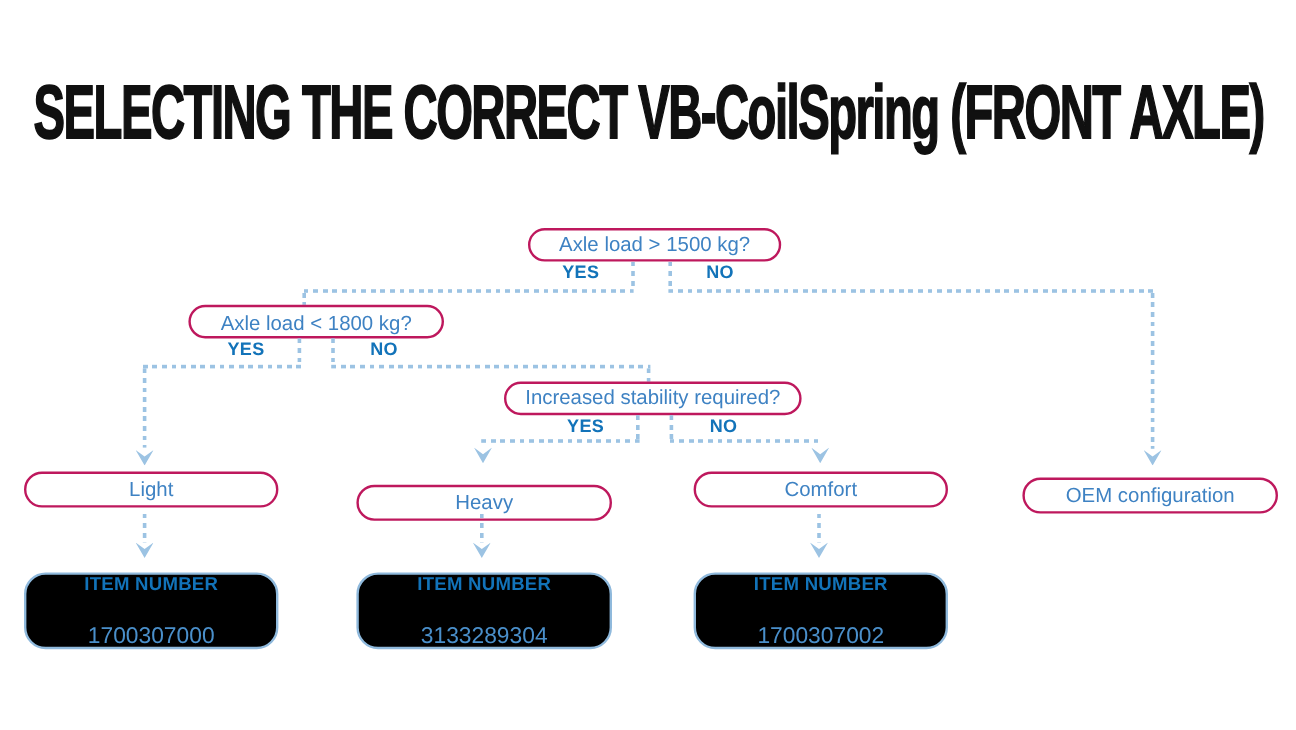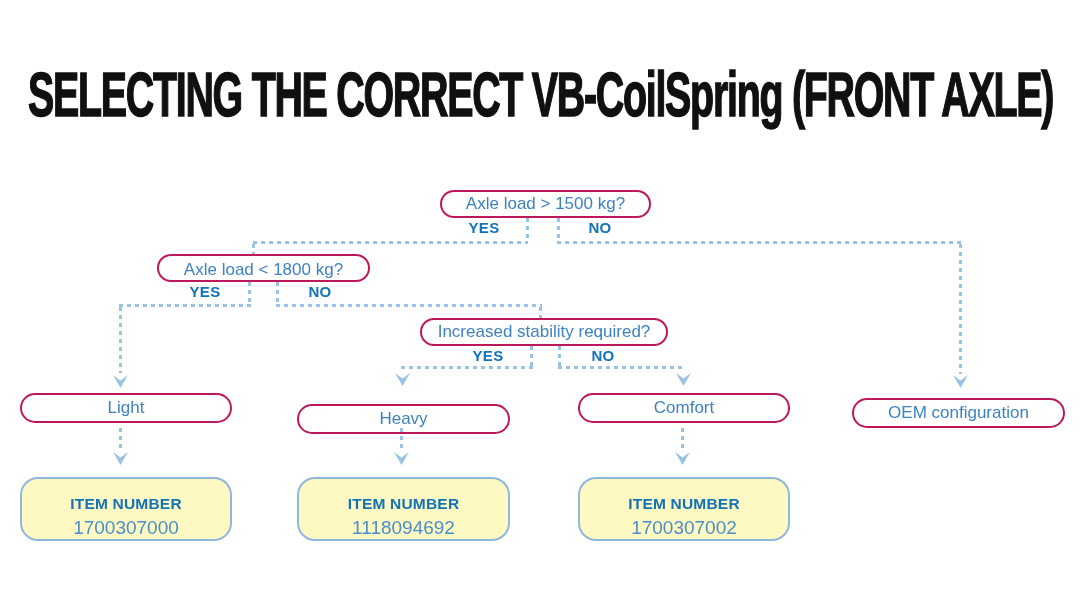--- a/index.html
+++ b/index.html
@@ -14,23 +14,23 @@
   }
 
   .pill{
     position:absolute;box-sizing:border-box;background:#fff;
     border:2px solid #be185d;border-radius:15px;
     display:flex;align-items:center;justify-content:center;
     color:#3E82C3;font-size:17px;
   }
   .qbox{border-radius:14px;}
   .itembox{
-    position:absolute;box-sizing:border-box;background:#fef9c3;
+    position:absolute;box-sizing:border-box;background:#000000;
     border:2px solid #8FB9DC;border-radius:18px;
-    display:flex;flex-direction:column;align-items:center;justify-content:flex-end;gap:4px;
+    display:flex;flex-direction:column;align-items:center;justify-content:flex-start;gap:23px;
   }
   .item-label{font-weight:bold;color:#1273B9;font-size:15.5px;letter-spacing:.2px;}
   .item-num{color:#4A8FCA;font-size:19px;}
 
   .yn{
     position:absolute;width:60px;text-align:center;
     font-weight:bold;color:#1273B9;font-size:15px;letter-spacing:.3px;
   }
 
   .hd{position:absolute;height:3px;background:repeating-linear-gradient(90deg,#9CC3E3 0 4px,transparent 4px 8px);}
@@ -104,20 +104,20 @@
   <div class="arr" style="left:394px;top:452px;"></div>
   <div class="vd" style="left:681px;top:428px;height:24px;"></div>
   <div class="arr" style="left:675px;top:452px;"></div>
 
   <div class="itembox" style="left:20px;top:477px;width:212px;height:64px;">
     <div class="item-label">ITEM NUMBER</div>
     <div class="item-num">1700307000</div>
   </div>
   <div class="itembox" style="left:297px;top:477px;width:213px;height:64px;">
     <div class="item-label">ITEM NUMBER</div>
-    <div class="item-num">1118094692</div>
+    <div class="item-num">3133289304</div>
   </div>
   <div class="itembox" style="left:578px;top:477px;width:212px;height:64px;">
     <div class="item-label">ITEM NUMBER</div>
     <div class="item-num">1700307002</div>
   </div>
 
 </div>
 
 </body></html>

